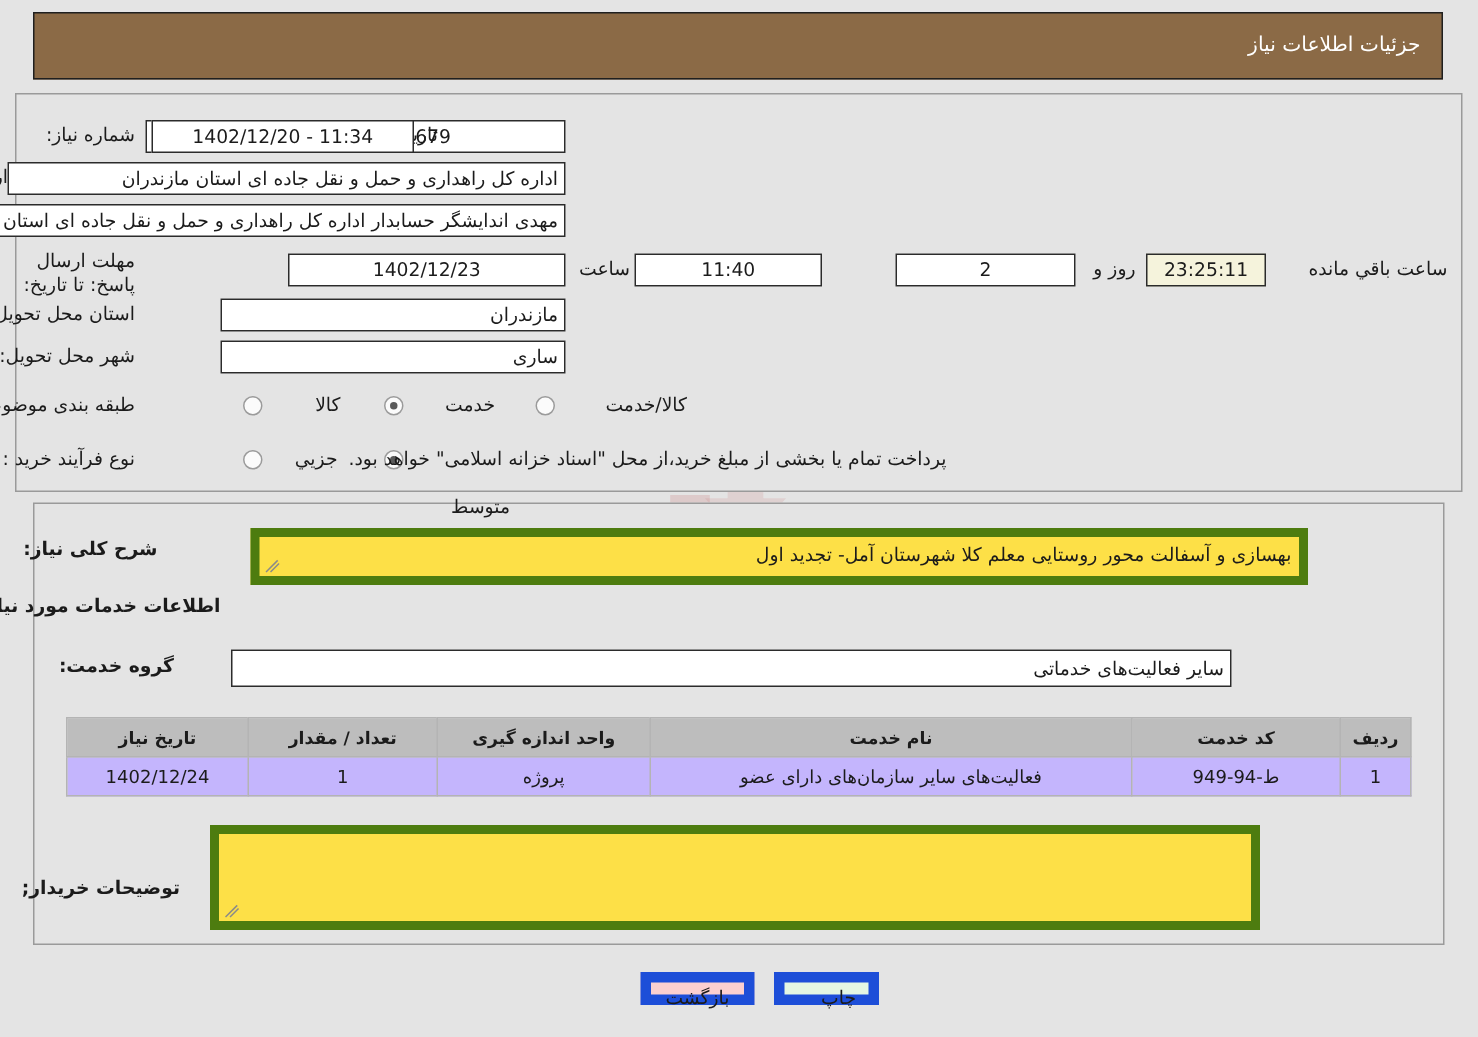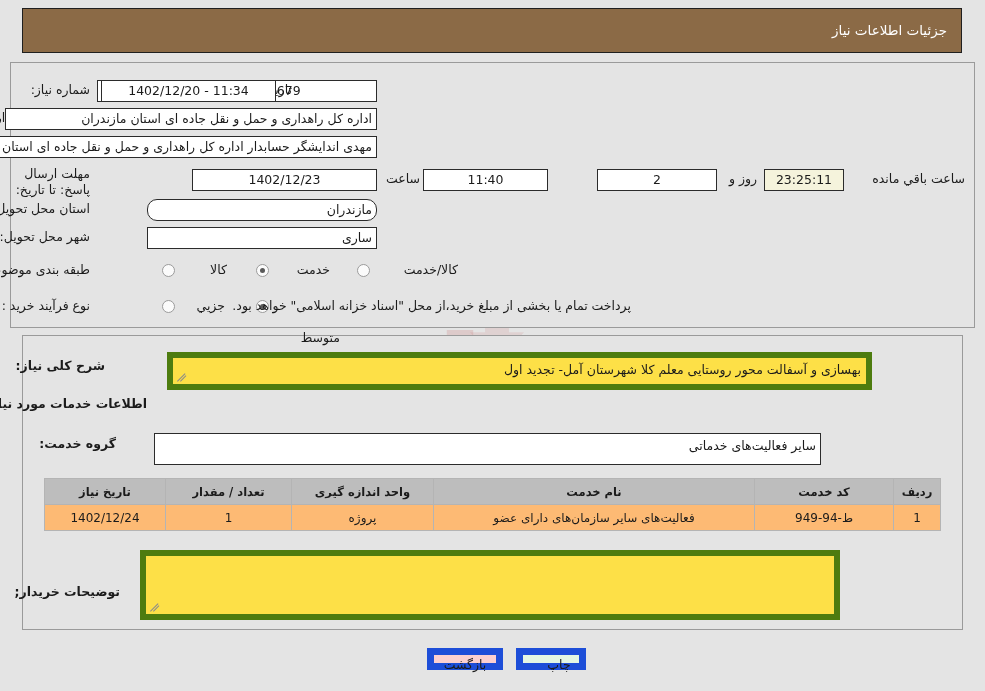--- a/index.html
+++ b/index.html
@@ -208,21 +208,21 @@
     text-align: center;
     font-weight: normal;
     padding: 0 4px;
   }
   .tbl th {
     background: #bdbdbd;
     font-weight: bold;
     font-size: 11.5px;
     margin-left: 20px;
   }
-  .tbl td { background: #fdba74; }
+  .tbl td { background: #c4b5fd; }
 
   
   .btn {
     position: absolute;
     box-sizing: border-box;
     border: 7px solid #1d4ed8;
     font-size: 12.5px;
     color: #1b1b1b;
     text-align: center;
     line-height: 20px;
@@ -266,21 +266,21 @@
   <div class="lbl" style="right:895px; top:166px; white-space:normal; width:82px; text-align:right; line-height:16px;">مهلت ارسال پاسخ: تا تاریخ:</div>
   <div class="fld center" style="right:608px; top:169px; width:185px;">1402/12/23</div>
   <div class="lbl" style="right:565px; top:171px;">ساعت</div>
   <div class="fld center" style="right:437px; top:169px; width:125px;">11:40</div>
   <div class="fld center" style="right:268px; top:169px; width:120px;">2</div>
   <div class="lbl" style="right:228px; top:171px;">روز و</div>
   <div class="fld center yellow" style="right:141px; top:169px; width:80px;">23:25:11</div>
   <div class="lbl" style="right:20px; top:171px;">ساعت باقي مانده</div>
 
   <div class="lbl" style="right:895px; top:201px;">استان محل تحویل:</div>
-  <div class="fld right" style="right:608px; top:199px; width:230px;border-radius:10px;">مازندران</div>
+  <div class="fld right" style="right:608px; top:199px; width:230px;">مازندران</div>
 
   <div class="lbl" style="right:895px; top:229px;">شهر محل تحویل:</div>
   <div class="fld right" style="right:608px; top:227px; width:230px;">ساری</div>
 
   <div class="lbl" style="right:895px; top:262px;">طبقه بندی موضوعی:</div>
 
   <div class="radio" style="right:810px; top:264px;"></div>
   <div class="lbl" style="right:758px; top:262px;">کالا</div>
 
   <div class="radio on" style="right:716px; top:264px;"></div>
@@ -306,21 +306,21 @@
     <div class="atext">بهسازی و آسفالت محور روستایی معلم کلا شهرستان آمل- تجدید اول</div>
     <div class="grip">
         <i></i>
         <i></i>
       </div>
   </div>
 
   <div class="lbl lbl-bold" style="right:838px; top:396px;">اطلاعات خدمات مورد نیاز</div>
 
   <div class="lbl lbl-bold" style="right:869px; top:436px;">گروه خدمت:</div>
-  <div class="fld right" style="right:164px; top:433px; width:667px; height:32px; line-height:23px;">سایر فعالیت‌های خدماتی</div>
+  <div class="fld right" style="right:164px; top:433px; width:667px; height:25px; line-height:23px;">سایر فعالیت‌های خدماتی</div>
 
   <table class="tbl">
     <thead>
       <tr>
         <th style="width:38px;">ردیف</th>
         <th style="width:130px;">کد خدمت</th>
         <th>نام خدمت</th>
         <th style="width:133px;">واحد اندازه گیری</th>
         <th style="width:117px;">تعداد / مقدار</th>
         <th style="width:112px;">تاریخ نیاز</th>

